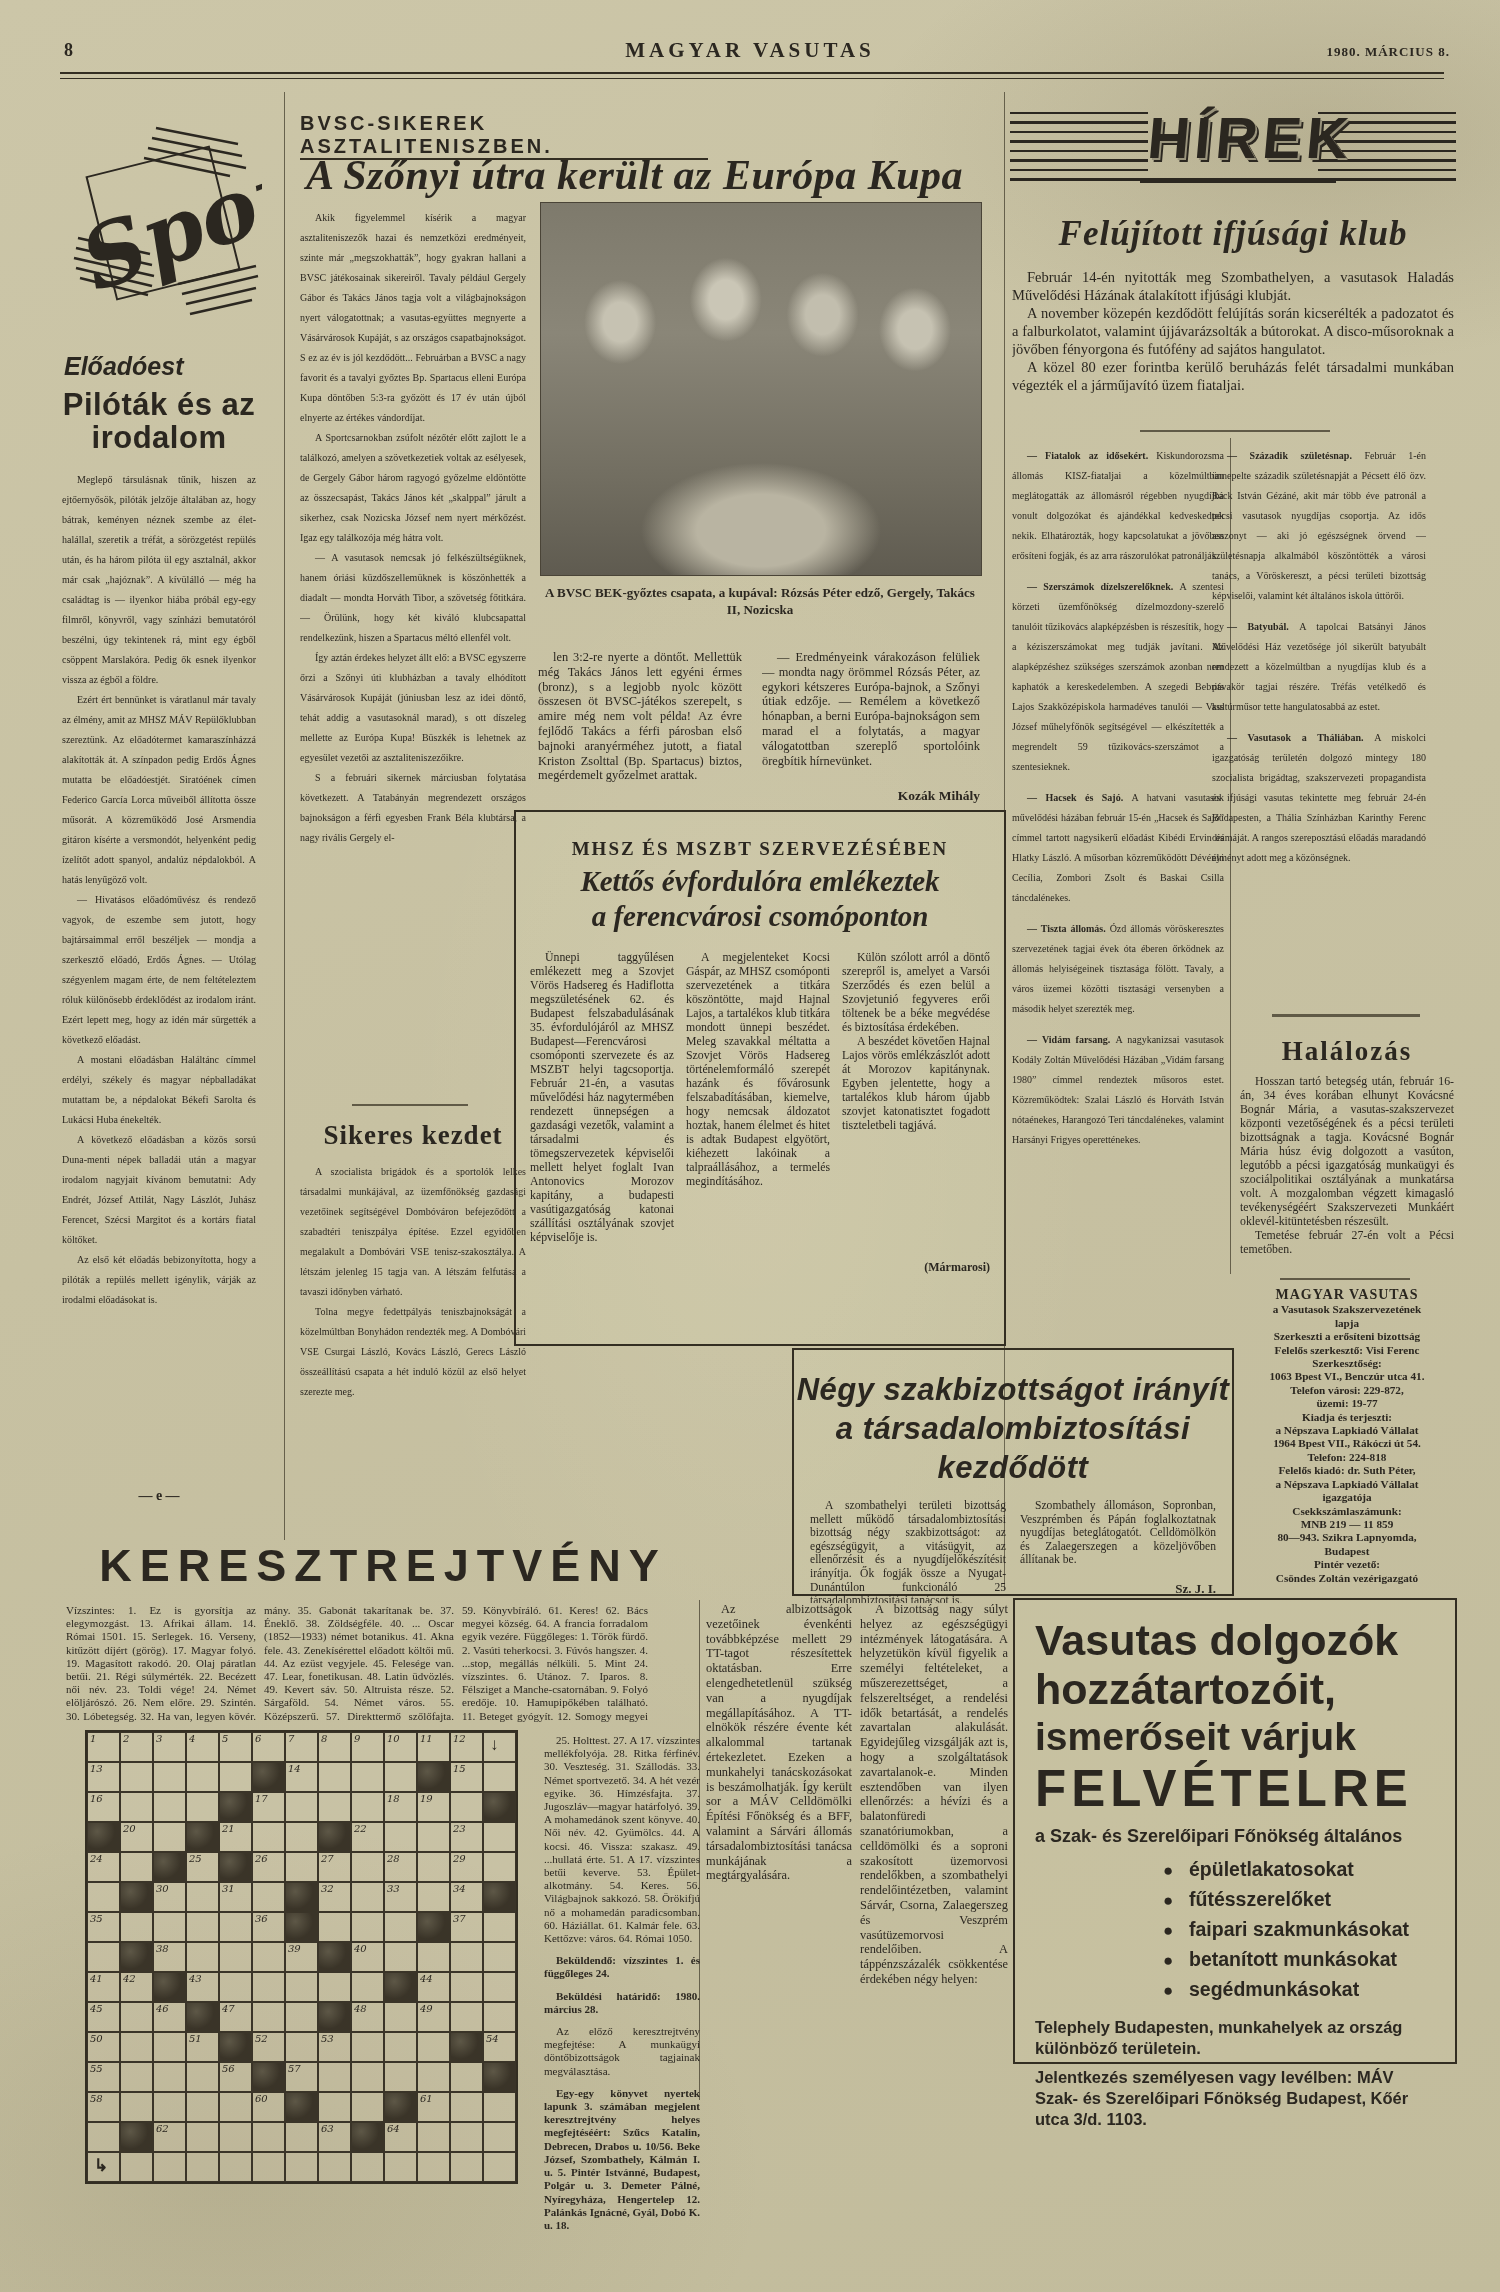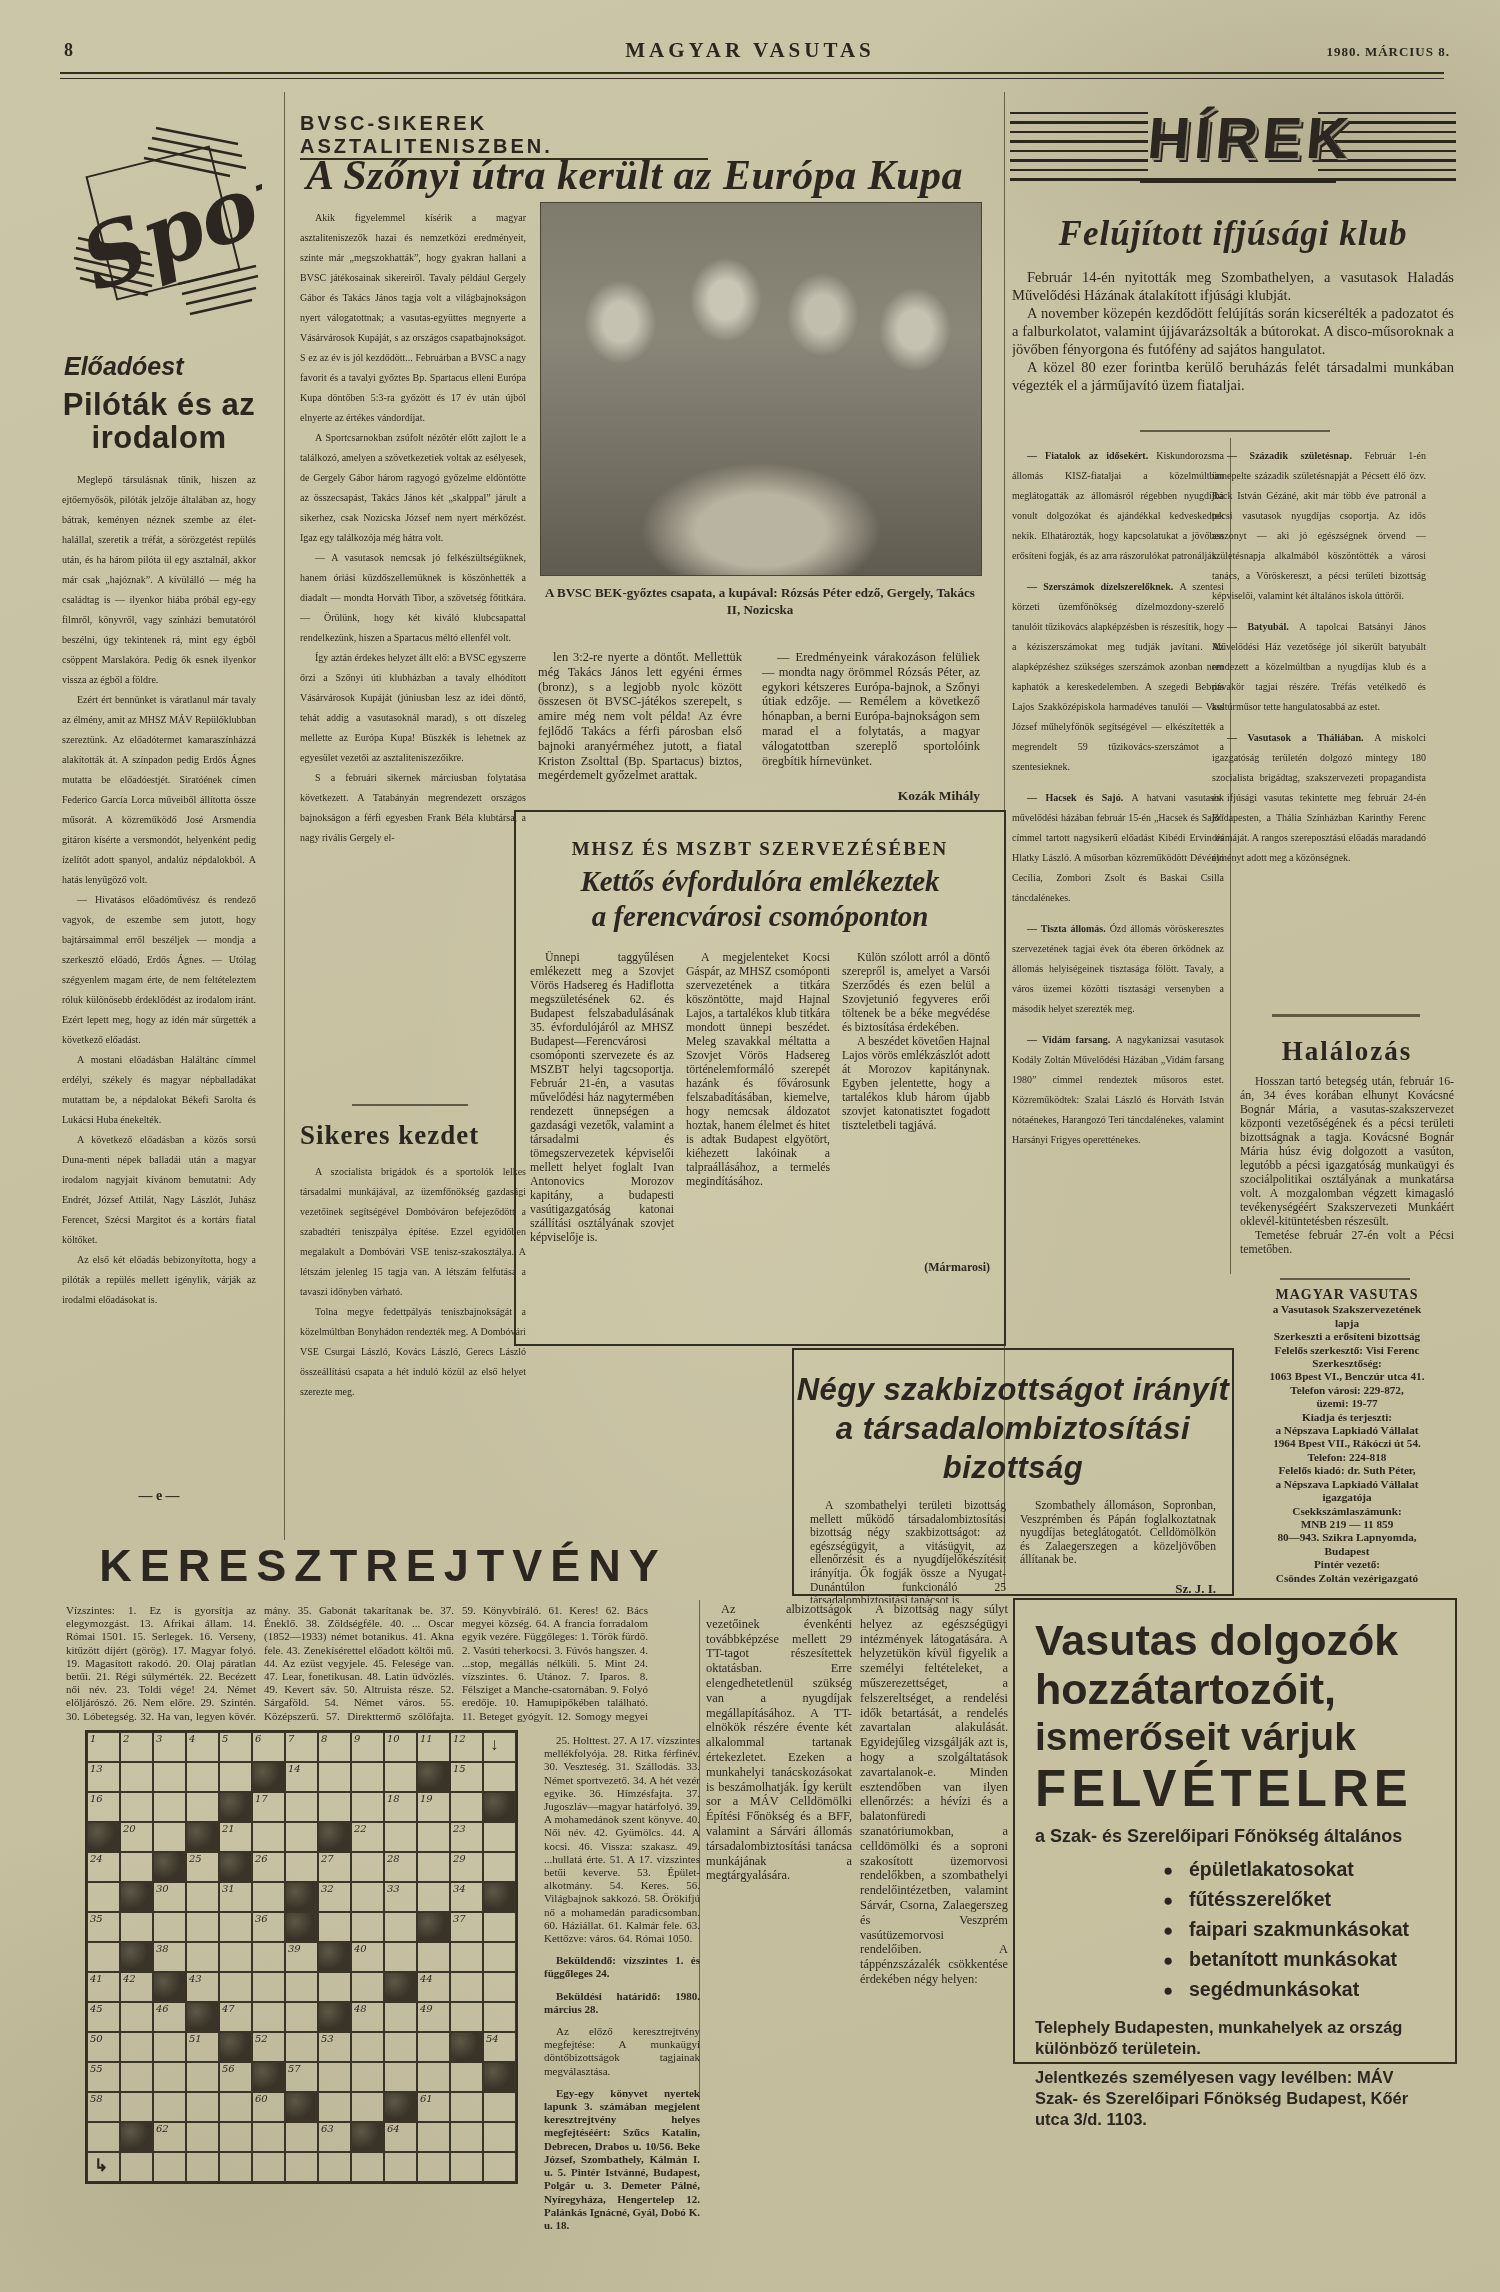--- a/index.html
+++ b/index.html
@@ -38,21 +38,21 @@
   .bvsc-headline{font-size:42px;line-height:46px;font-weight:bold;font-style:italic;letter-spacing:.5px;}
   .photo{background:
       radial-gradient(ellipse 60px 70px at 18% 32%, #c6c2b2 0 28%, transparent 60%),
       radial-gradient(ellipse 60px 70px at 42% 26%, #cac6b6 0 28%, transparent 60%),
       radial-gradient(ellipse 60px 70px at 64% 30%, #c2beae 0 28%, transparent 60%),
       radial-gradient(ellipse 60px 70px at 85% 34%, #c6c2b2 0 28%, transparent 60%),
       radial-gradient(ellipse 160px 90px at 50% 88%, #b9b4a2 0 40%, transparent 75%),
       linear-gradient(180deg,#7e7a6c 0%,#8a8678 35%,#716d60 75%,#5f5b50 100%);
       border:1px solid #4a4437;}
   .caption{font-size:13px;line-height:17px;font-weight:bold;text-align:center;}
-  .subhead{font-size:27px;font-weight:bold;letter-spacing:1px;}
+  .subhead{font-size:27px;font-weight:bold;letter-spacing:1px;text-align:center;}
   
   .box{position:absolute;border:2px solid #332e22;background:rgba(255,250,225,.05);}
   .mhsz-kicker{font-size:19px;font-weight:bold;letter-spacing:2px;text-align:center;}
   .mhsz-headline{font-size:29px;line-height:35px;font-weight:bold;font-style:italic;text-align:center;}
   .tb-headline{font-size:31px;line-height:39px;font-weight:bold;font-style:italic;text-align:center;letter-spacing:.5px;}
   
   .hirek-lines{background:repeating-linear-gradient(to bottom,#2b2720 0 2.5px,transparent 2.5px 9.5px);}
   .hirek-logo{font-size:58px;font-weight:bold;letter-spacing:5px;transform:skewX(-5deg);
      text-shadow:2px 2px 0 #9a947c, 4px 4px 0 #2b2720;}
   .hirek-base{position:absolute;height:5px;background:#2b2720;}
@@ -238,21 +238,21 @@
       <div class="mast-line">Csekkszámlaszámunk:</div>
       <div class="mast-line">MNB 219 — 11 859</div>
       <div class="mast-line">80—943. Szikra Lapnyomda,</div>
       <div class="mast-line">Budapest</div>
       <div class="mast-line">Pintér vezető:</div>
       <div class="mast-line">Csöndes Zoltán vezérigazgató</div>
     </div>
 
   <div class="box sans" style="left:792px;top:1348px;width:438px;height:244px;">
     <div class="tb-headline" style="margin-top:20px;">Négy szakbizottságot irányít</div>
-    <div class="tb-headline">a társadalombiztosítási bizottság</div>
+    <div class="tb-headline">a társadalombiztosítási kezdődött</div>
     <div style="display:flex;gap:14px;padding:12px 16px 0;font-family:'Liberation Serif',serif;">
       <div class="col" style="width:196px;height:104px;font-size:11.6px;line-height:13.6px;">
           <p class="para">A szombathelyi területi bizottság mellett működő társadalombiztosítási bizottság négy szakbizottságot: az egészségügyit, a vitásügyit, az ellenőrzésit és a nyugdíjelőkészítésit irányítja. Ők fogják össze a Nyugat-Dunántúlon funkcionáló 25 társadalombiztosítási tanácsot is.</p>
         </div>
       <div style="width:196px;">
         <div class="col" style="width:196px;height:78px;font-size:11.6px;line-height:13.6px;">
             <p class="para">Szombathely állomáson, Sopronban, Veszprémben és Pápán foglalkoztatnak nyugdíjas beteglátogatót. Celldömölkön és Zalaegerszegen a közeljövőben állítanak be.</p>
           </div>
         <div class="sig serif" style="font-size:13px;">Sz. J. I.</div>
       </div>

